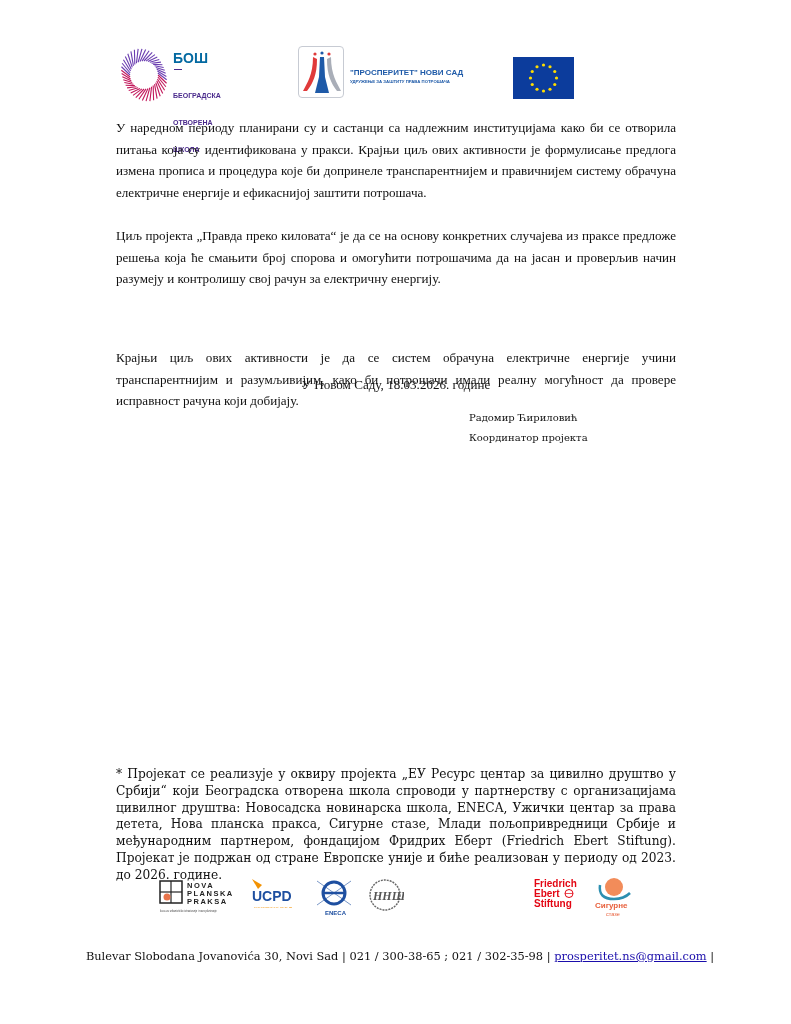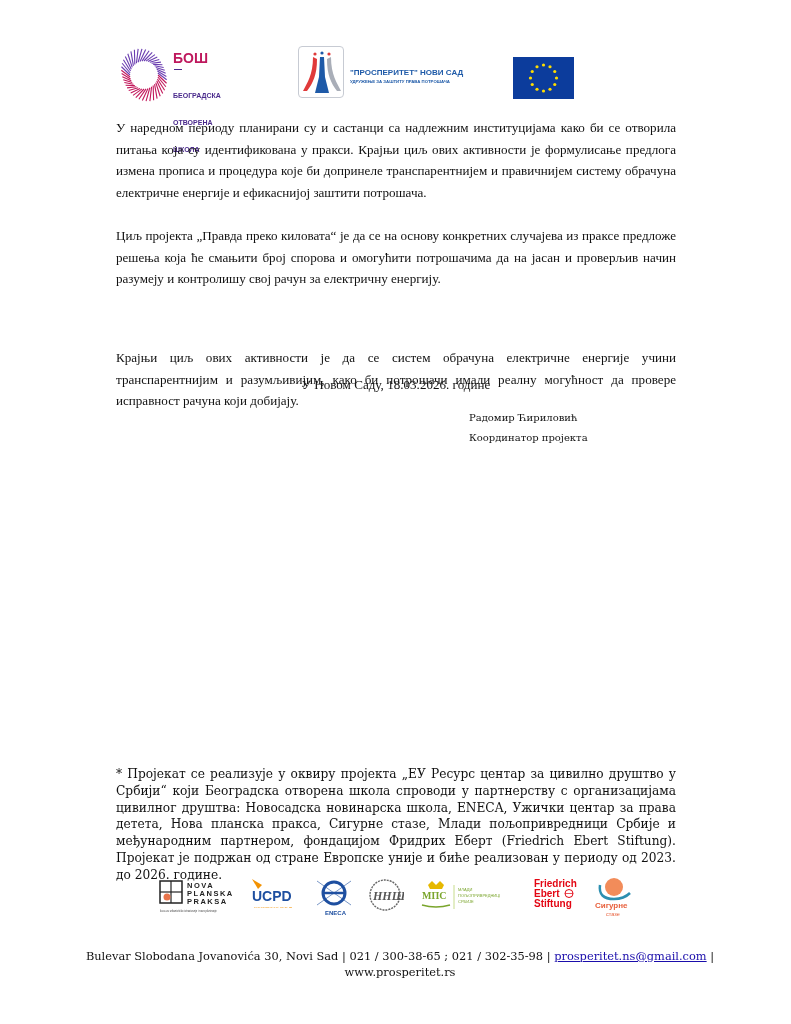--- a/index.html
+++ b/index.html
@@ -3,21 +3,21 @@
 <meta charset="utf-8">
 <style>
   * { margin: 0; padding: 0; box-sizing: border-box; }
   html, body { width: 791px; height: 1024px; background: #ffffff; }
   body { position: relative; font-family: "DejaVu Serif", "Liberation Serif", serif; color: #111; overflow: hidden; }
 
   .header { position: absolute; top: 40px; left: 0; width: 791px; height: 70px; }
   .logo { position: absolute; }
   .logo-bosh { left: 118px; top: 6px; width: 120px; height: 58px; }
   .logo-bosh svg { position: absolute; left: 0; top: 0; }
-  .bosh-title { position: absolute; left: 55px; top: 4px; font-family: "Liberation Sans", sans-serif; font-weight: bold; font-size: 14px; color: #be185d; }
+  .bosh-title { position: absolute; left: 55px; top: 4px; font-family: "Liberation Sans", sans-serif; font-weight: bold; font-size: 14px; color: #0369a1; }
   .bosh-line { position: absolute; left: 56px; top: 23px; width: 8px; height: 1px; background: #4a2a8c; }
   .bosh-sub { position: absolute; left: 55px; top: 27px; font-family: "Liberation Sans", sans-serif; font-weight: bold; font-size: 7px; line-height: 9px; color: #4a2a8c; white-space: pre; }
 
   .logo-pros { left: 298px; top: 6px; width: 160px; height: 56px; }
   .pros-box { position: absolute; left: 0; top: 0; width: 46px; height: 52px; border: 1px solid #c7cbd3; border-radius: 4px; }
   .pros-title { position: absolute; left: 52px; top: 22px; font-family: "Liberation Sans", sans-serif; font-weight: bold; font-size: 8px; color: #1e5aa8; white-space: nowrap; }
   .pros-sub { position: absolute; left: 52px; top: 33px; font-family: "Liberation Sans", sans-serif; font-weight: bold; font-size: 4.3px; color: #1e5aa8; white-space: nowrap; }
 
   .logo-eu { left: 513px; top: 12px; width: 160px; height: 50px; }
   .eu-flag { position: absolute; left: 0; top: 5px; width: 61px; height: 42px; background: #0c3c9c; }
@@ -173,31 +173,20 @@
       <line x1="38" y1="6" x2="4" y2="30" stroke="#1e4fa0" stroke-width="0.6"></line>
       <text x="12" y="40" font-family="Liberation Sans, sans-serif" font-weight="bold" font-size="6" fill="#1e4fa0">ENECA</text>
     </svg>
   </div>
   <div class="partner" style="left:366px;width:38px;">
     <svg width="38" height="45" viewBox="0 0 38 45">
       <circle cx="19" cy="20" r="15" fill="none" stroke="#666" stroke-width="1.4" stroke-dasharray="2 1"></circle>
       <text x="7" y="25" font-family="Liberation Serif, serif" font-style="italic" font-weight="bold" font-size="12" fill="#555">ННШ</text>
     </svg>
   </div>
-  <div class="partner" style="left:418px;width:82px;">
-    <svg width="82" height="45" viewBox="0 0 82 45">
-      <path d="M10 10 L14 6 L18 10 L22 6 L26 10 L24 14 L12 14 Z" fill="#e6b800"></path>
-      <text x="4" y="24" font-family="Liberation Serif, serif" font-weight="bold" font-size="10" fill="#7aa52c">МПС</text>
-      <path d="M4 30 Q18 34 32 30" stroke="#7aa52c" stroke-width="1.5" fill="none"></path>
-      <line x1="36" y1="10" x2="36" y2="34" stroke="#b9d36e" stroke-width="0.8"></line>
-      <text x="40" y="16" font-family="Liberation Sans, sans-serif" font-size="4" fill="#7aa52c">МЛАДИ</text>
-      <text x="40" y="22" font-family="Liberation Sans, sans-serif" font-size="4" fill="#7aa52c">ПОЉОПРИВРЕДНИЦИ</text>
-      <text x="40" y="28" font-family="Liberation Sans, sans-serif" font-size="4" fill="#7aa52c">СРБИЈЕ</text>
-    </svg>
-  </div>
   <div class="partner" style="left:533px;width:50px;">
     <svg width="50" height="45" viewBox="0 0 50 45">
       <text x="1" y="12" font-family="Liberation Sans, sans-serif" font-weight="bold" font-size="10" fill="#e30613">Friedrich</text>
       <text x="1" y="22" font-family="Liberation Sans, sans-serif" font-weight="bold" font-size="10" fill="#e30613">Ebert</text>
       <circle cx="36" cy="18.5" r="4" fill="none" stroke="#e30613" stroke-width="1"></circle>
       <line x1="32" y1="18.5" x2="40" y2="18.5" stroke="#e30613" stroke-width="0.7"></line>
       <text x="1" y="32" font-family="Liberation Sans, sans-serif" font-weight="bold" font-size="10" fill="#e30613">Stiftung</text>
     </svg>
   </div>
   <div class="partner" style="left:592px;width:46px;">
@@ -205,14 +194,13 @@
       <circle cx="22" cy="12" r="9" fill="#f28c5a"></circle>
       <path d="M8 10 Q6 24 22 24 Q32 24 38 18" stroke="#2c8fb0" stroke-width="2.5" fill="none"></path>
       <text x="3" y="33" font-family="Liberation Sans, sans-serif" font-weight="bold" font-size="8" fill="#e8603c">Сигурне</text>
       <text x="14" y="41" font-family="Liberation Sans, sans-serif" font-size="5.5" fill="#e8603c">стазе</text>
     </svg>
   </div>
 </div>
 
 <div class="contact">
   <div><span>Bulevar Slobodana Jovanovića 30, Novi Sad | 021 / 300-38-65 ; 021 / 302-35-98 | </span><a>prosperitet.ns@gmail.com</a><span> |</span></div>
-  <div>www.prosperitet.rs</div>
 </div>
 
 </body></html>

